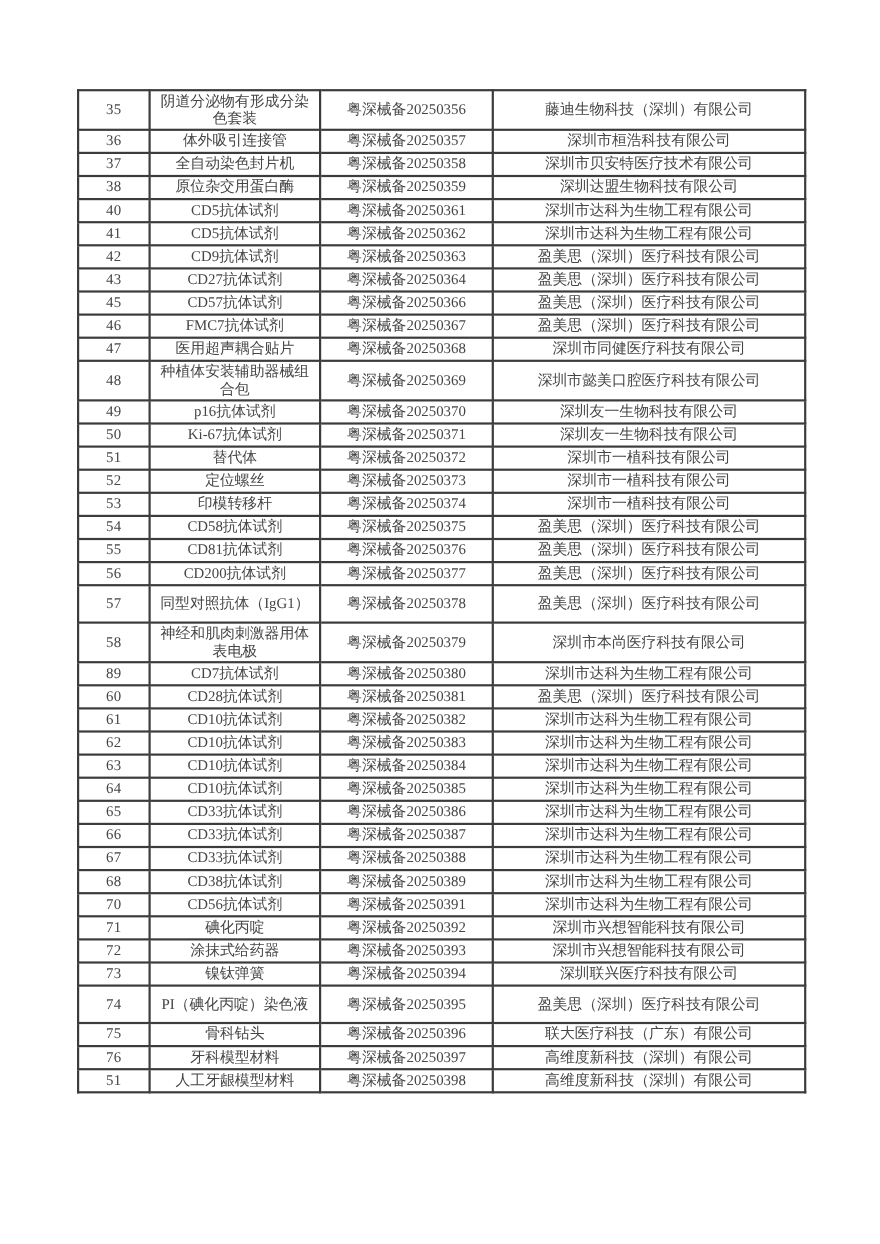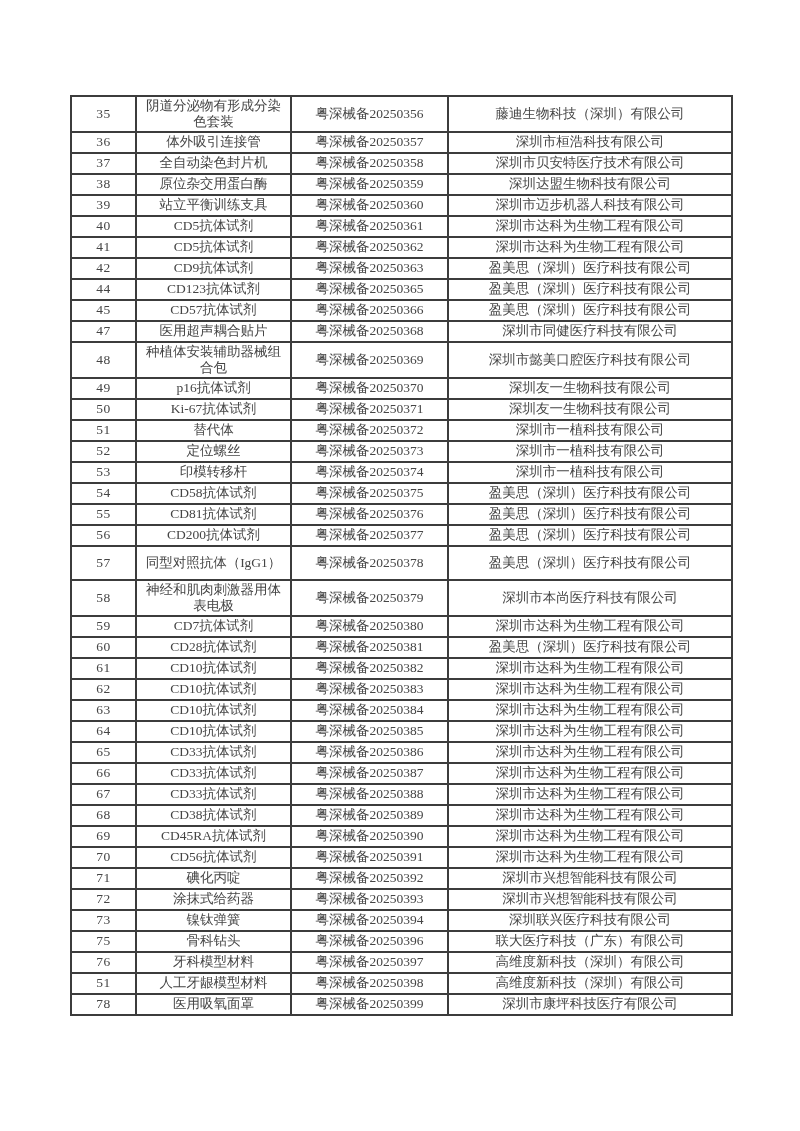--- a/index.html
+++ b/index.html
@@ -14,21 +14,21 @@
     position: relative;
     width: 800px;
     height: 1131px;
     background: #ffffff;
     overflow: hidden;
     filter: blur(0.3px);
   }
   table.reg-table {
     position: absolute;
     left: 70px;
-    top: 95px;
+    top: 81px;
     width: 661px;
     border-collapse: collapse;
     table-layout: fixed;
     border-radius: 23px;
   }
   table.reg-table td {
     border: 2px solid #3c3c3c;
     text-align: center;
     vertical-align: middle;
     font-size: 13.5px;
@@ -79,26 +79,20 @@
     <td class="c-company">深圳市贝安特医疗技术有限公司</td>
   </tr>
 
   <tr class="table-row">
     <td class="c-no">38</td>
     <td class="c-name">原位杂交用蛋白酶</td>
     <td class="c-reg">粤深械备20250359</td>
     <td class="c-company">深圳达盟生物科技有限公司</td>
   </tr>
 
-  <tr class="table-row">
-    <td class="c-no">39</td>
-    <td class="c-name">站立平衡训练支具</td>
-    <td class="c-reg">粤深械备20250360</td>
-    <td class="c-company">深圳市迈步机器人科技有限公司</td>
-  </tr>
 
   <tr class="table-row">
     <td class="c-no">40</td>
     <td class="c-name">CD5抗体试剂</td>
     <td class="c-reg">粤深械备20250361</td>
     <td class="c-company">深圳市达科为生物工程有限公司</td>
   </tr>
 
   <tr class="table-row">
     <td class="c-no">41</td>
@@ -107,35 +101,41 @@
     <td class="c-company">深圳市达科为生物工程有限公司</td>
   </tr>
 
   <tr class="table-row">
     <td class="c-no">42</td>
     <td class="c-name">CD9抗体试剂</td>
     <td class="c-reg">粤深械备20250363</td>
     <td class="c-company">盈美思（深圳）医疗科技有限公司</td>
   </tr>
 
-
-  <tr class="table-row">
-    <td class="c-no">44</td>
-    <td class="c-name">CD123抗体试剂</td>
-    <td class="c-reg">粤深械备20250365</td>
-    <td class="c-company">盈美思（深圳）医疗科技有限公司</td>
-  </tr>
+  <tr class="table-row">
+    <td class="c-no">43</td>
+    <td class="c-name">CD27抗体试剂</td>
+    <td class="c-reg">粤深械备20250364</td>
+    <td class="c-company">盈美思（深圳）医疗科技有限公司</td>
+  </tr>
+
 
   <tr class="table-row">
     <td class="c-no">45</td>
     <td class="c-name">CD57抗体试剂</td>
     <td class="c-reg">粤深械备20250366</td>
     <td class="c-company">盈美思（深圳）医疗科技有限公司</td>
   </tr>
 
+  <tr class="table-row">
+    <td class="c-no">46</td>
+    <td class="c-name">FMC7抗体试剂</td>
+    <td class="c-reg">粤深械备20250367</td>
+    <td class="c-company">盈美思（深圳）医疗科技有限公司</td>
+  </tr>
 
   <tr class="table-row">
     <td class="c-no">47</td>
     <td class="c-name">医用超声耦合贴片</td>
     <td class="c-reg">粤深械备20250368</td>
     <td class="c-company">深圳市同健医疗科技有限公司</td>
   </tr>
 
   <tr class="table-row">
     <td class="c-no">48</td>
@@ -208,21 +208,21 @@
   </tr>
 
   <tr class="table-row">
     <td class="c-no">58</td>
     <td class="c-name">神经和肌肉刺激器用体表电极</td>
     <td class="c-reg">粤深械备20250379</td>
     <td class="c-company">深圳市本尚医疗科技有限公司</td>
   </tr>
 
   <tr class="table-row">
-    <td class="c-no">59</td>
+    <td class="c-no">89</td>
     <td class="c-name">CD7抗体试剂</td>
     <td class="c-reg">粤深械备20250380</td>
     <td class="c-company">深圳市达科为生物工程有限公司</td>
   </tr>
 
   <tr class="table-row">
     <td class="c-no">60</td>
     <td class="c-name">CD28抗体试剂</td>
     <td class="c-reg">粤深械备20250381</td>
     <td class="c-company">盈美思（深圳）医疗科技有限公司</td>
@@ -277,26 +277,20 @@
     <td class="c-company">深圳市达科为生物工程有限公司</td>
   </tr>
 
   <tr class="table-row">
     <td class="c-no">68</td>
     <td class="c-name">CD38抗体试剂</td>
     <td class="c-reg">粤深械备20250389</td>
     <td class="c-company">深圳市达科为生物工程有限公司</td>
   </tr>
 
-  <tr class="table-row">
-    <td class="c-no">69</td>
-    <td class="c-name">CD45RA抗体试剂</td>
-    <td class="c-reg">粤深械备20250390</td>
-    <td class="c-company">深圳市达科为生物工程有限公司</td>
-  </tr>
 
   <tr class="table-row">
     <td class="c-no">70</td>
     <td class="c-name">CD56抗体试剂</td>
     <td class="c-reg">粤深械备20250391</td>
     <td class="c-company">深圳市达科为生物工程有限公司</td>
   </tr>
 
   <tr class="table-row">
     <td class="c-no">71</td>
@@ -312,20 +306,26 @@
     <td class="c-company">深圳市兴想智能科技有限公司</td>
   </tr>
 
   <tr class="table-row">
     <td class="c-no">73</td>
     <td class="c-name">镍钛弹簧</td>
     <td class="c-reg">粤深械备20250394</td>
     <td class="c-company">深圳联兴医疗科技有限公司</td>
   </tr>
 
+  <tr class="table-row roomy">
+    <td class="c-no">74</td>
+    <td class="c-name">PI（碘化丙啶）染色液</td>
+    <td class="c-reg">粤深械备20250395</td>
+    <td class="c-company">盈美思（深圳）医疗科技有限公司</td>
+  </tr>
 
   <tr class="table-row">
     <td class="c-no">75</td>
     <td class="c-name">骨科钻头</td>
     <td class="c-reg">粤深械备20250396</td>
     <td class="c-company">联大医疗科技（广东）有限公司</td>
   </tr>
 
   <tr class="table-row">
     <td class="c-no">76</td>
@@ -334,21 +334,15 @@
     <td class="c-company">高维度新科技（深圳）有限公司</td>
   </tr>
 
   <tr class="table-row">
     <td class="c-no">51</td>
     <td class="c-name">人工牙龈模型材料</td>
     <td class="c-reg">粤深械备20250398</td>
     <td class="c-company">高维度新科技（深圳）有限公司</td>
   </tr>
 
-  <tr class="table-row">
-    <td class="c-no">78</td>
-    <td class="c-name">医用吸氧面罩</td>
-    <td class="c-reg">粤深械备20250399</td>
-    <td class="c-company">深圳市康坪科技医疗有限公司</td>
-  </tr>
 </tbody>
   </table>
 </div>
 
 </body></html>

